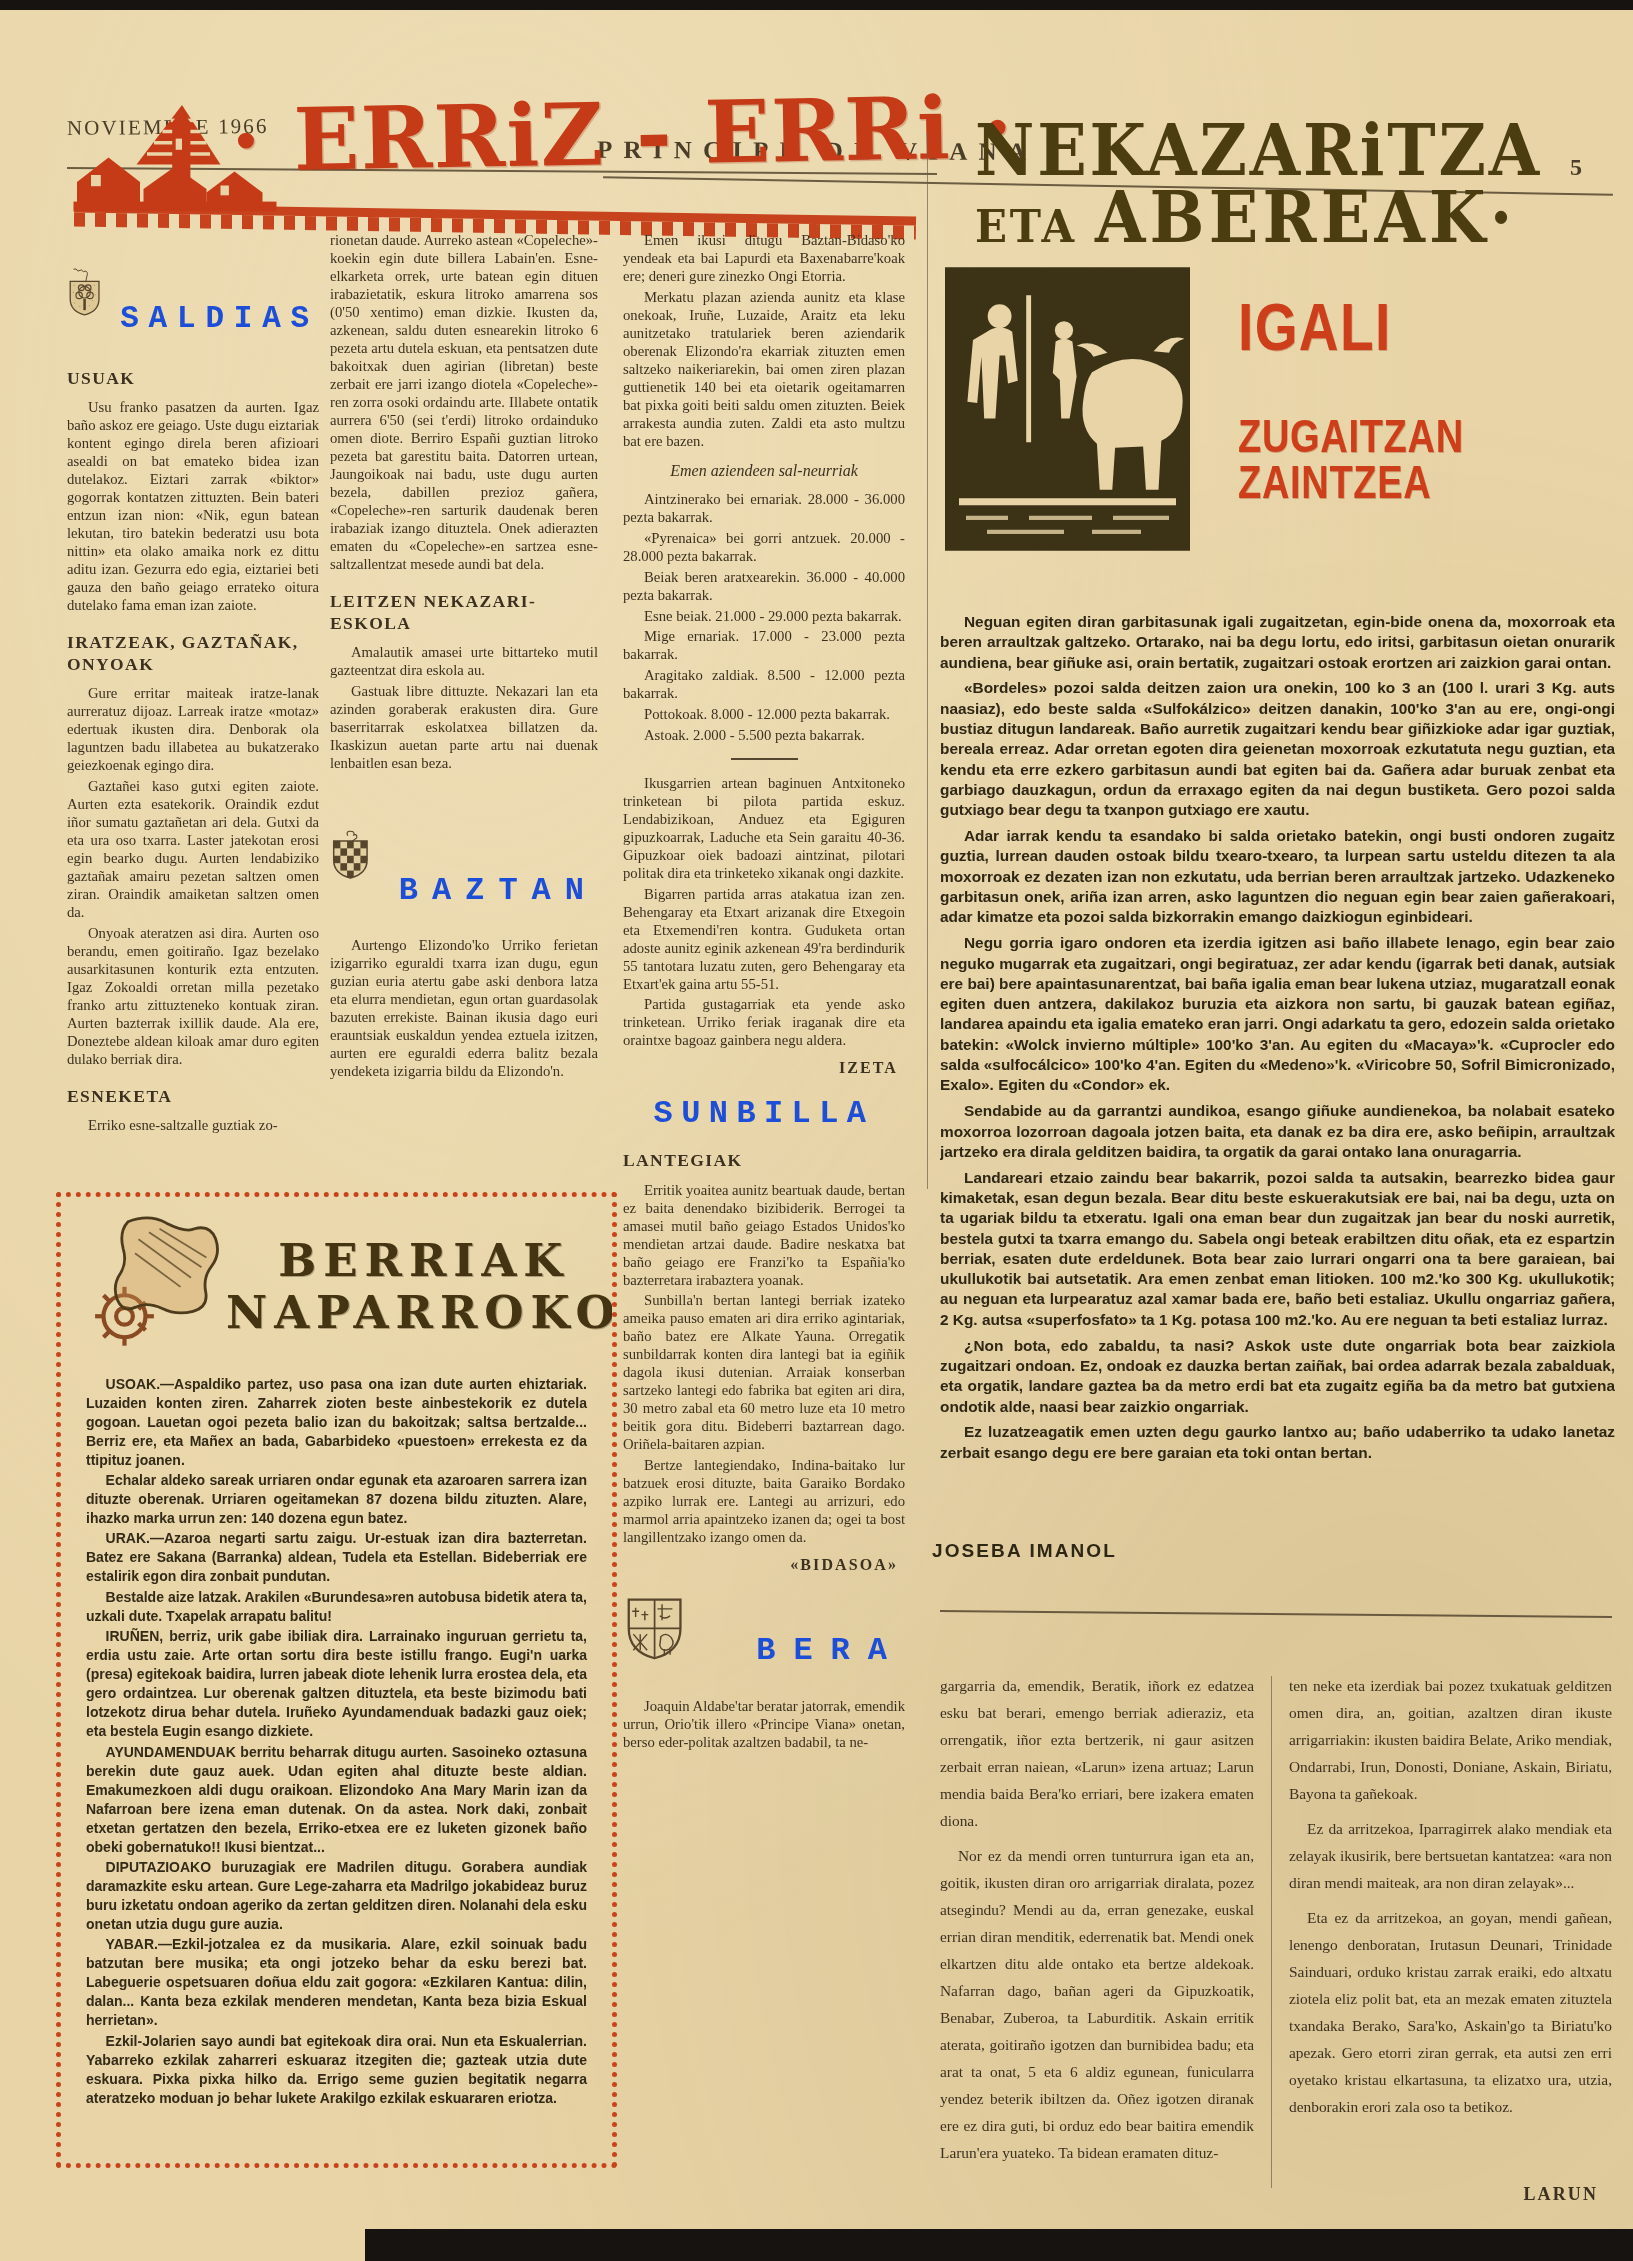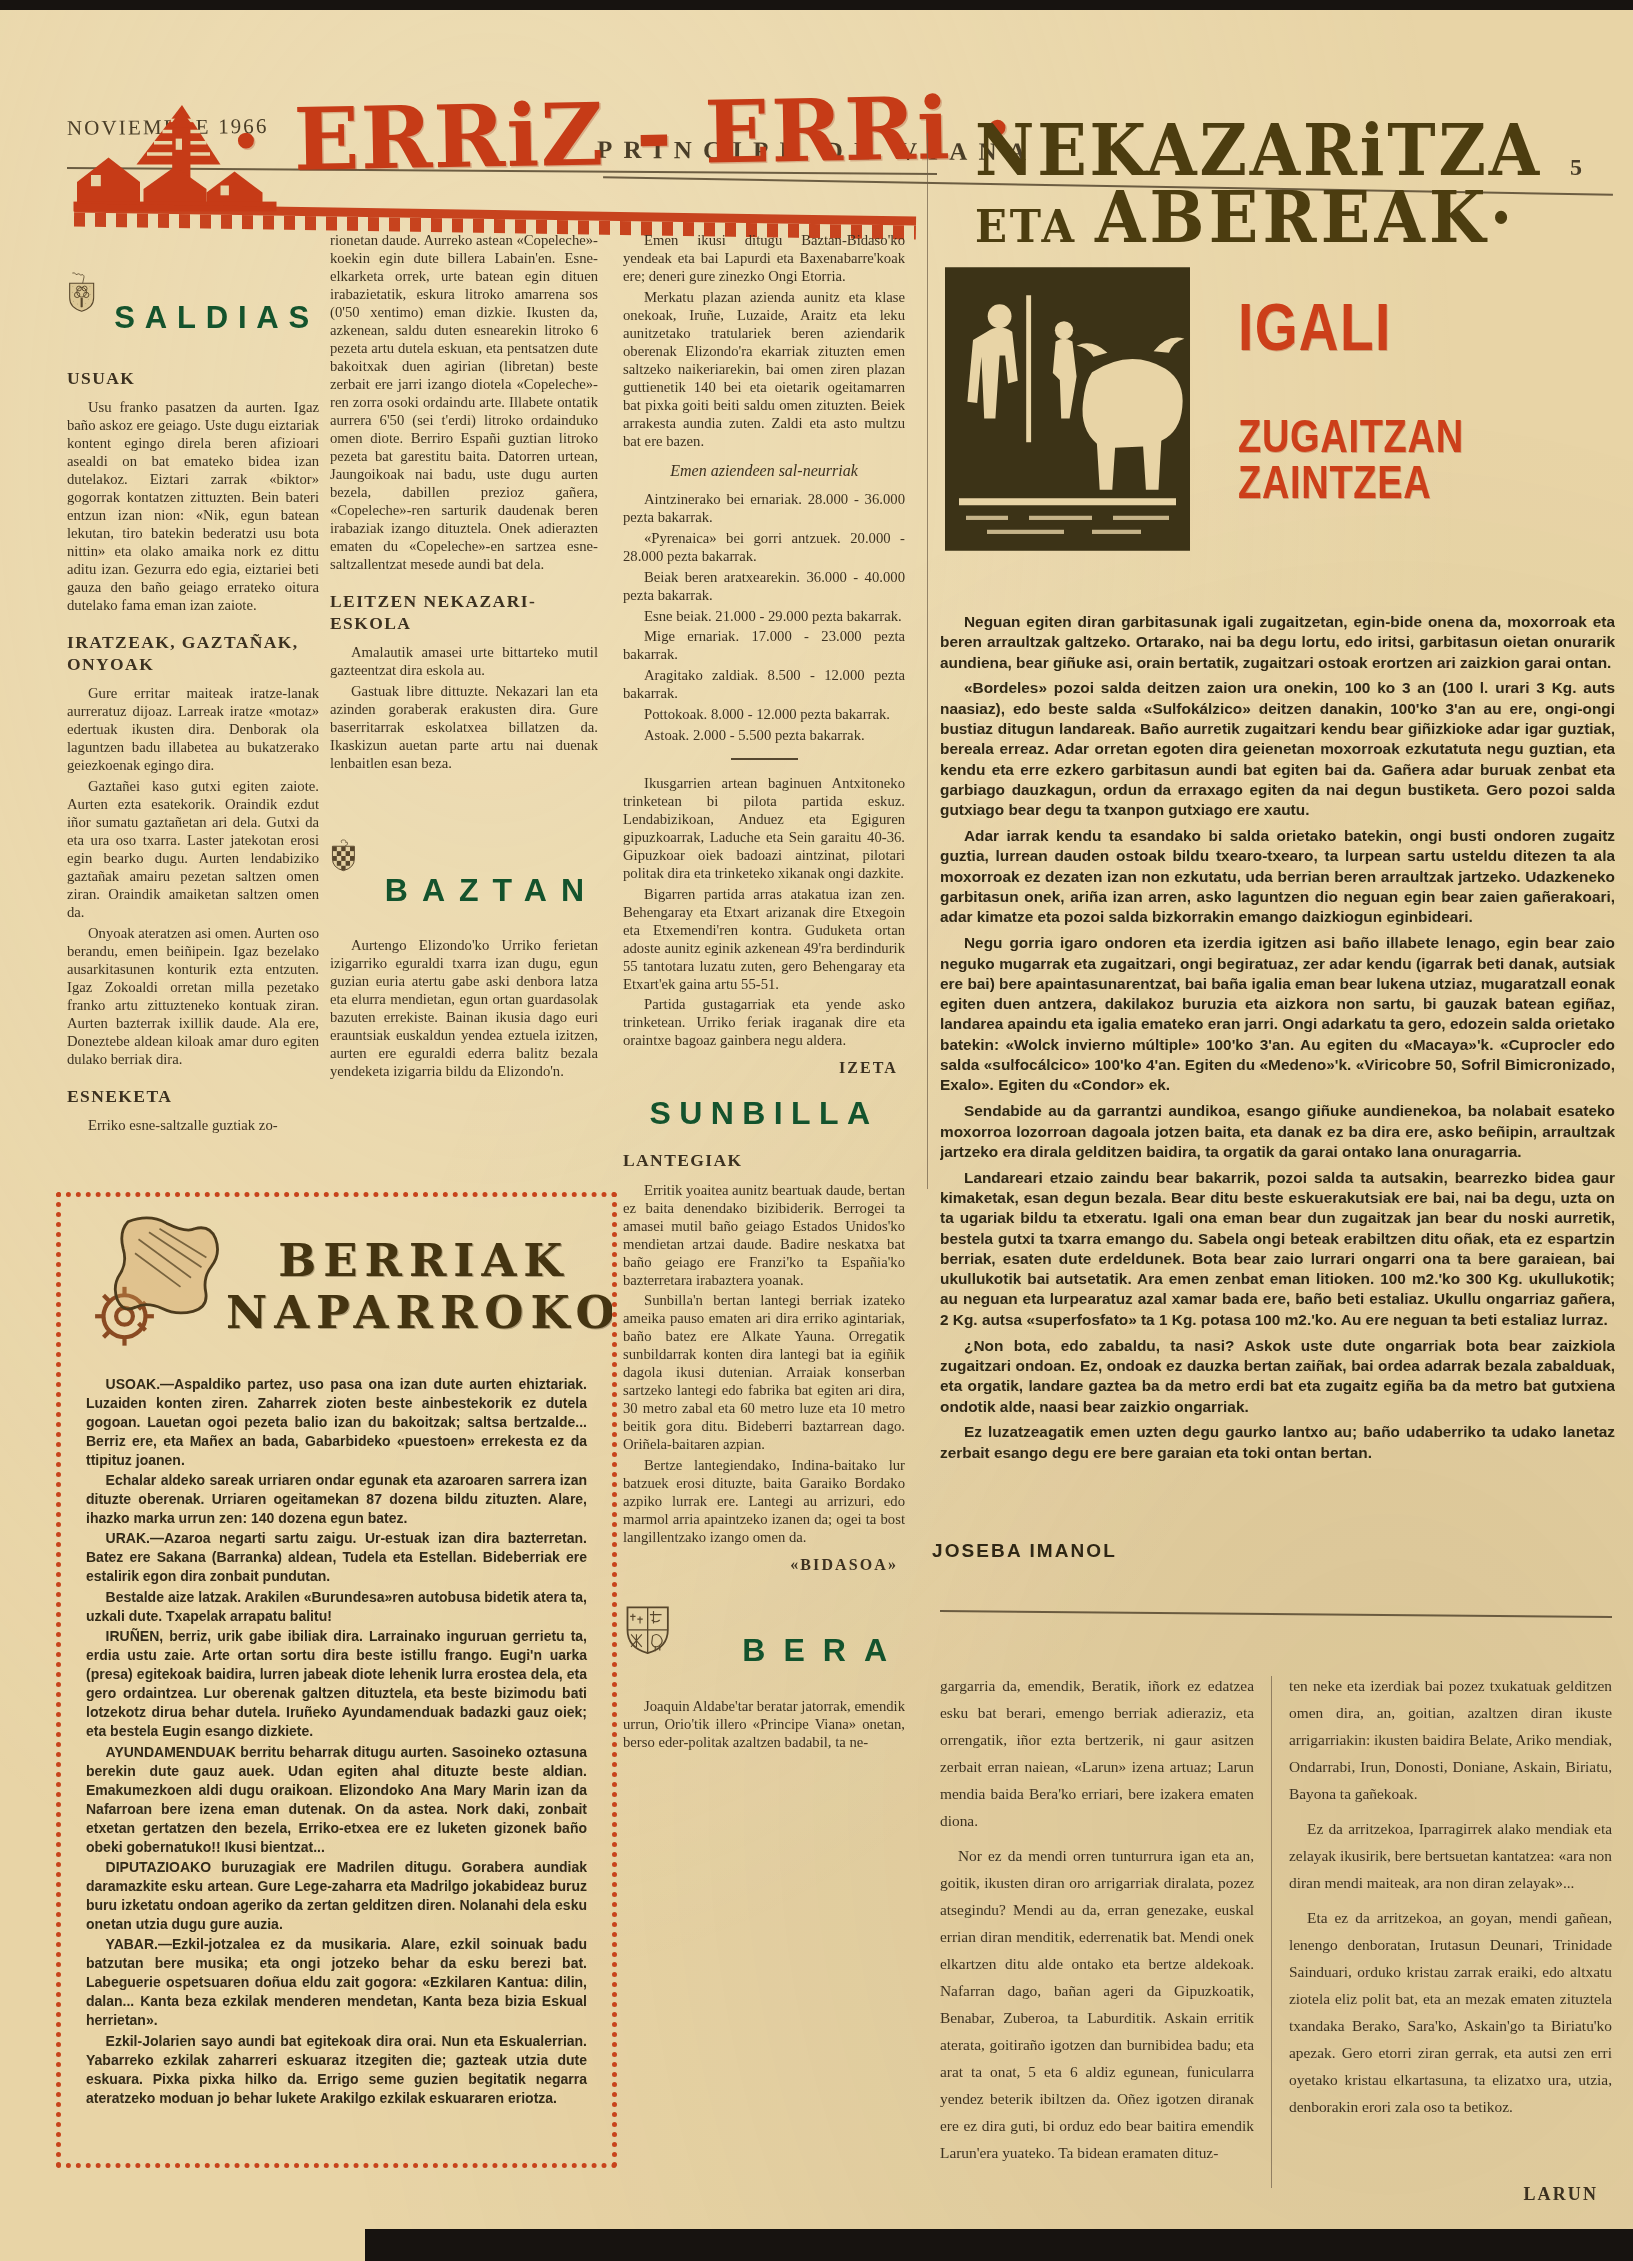--- a/index.html
+++ b/index.html
@@ -34,21 +34,21 @@
     font-family:"DejaVu Serif",serif;font-weight:bold;color:#4c3d10;line-height:.95;
     transform:scaleY(1.08);transform-origin:top left;letter-spacing:2.8px;
   }
   .neka .l1{font-size:65px;}
   .neka .l2a{font-size:42px;margin-right:18px;}
   .neka .l2b{font-size:65px;letter-spacing:4.2px;}
   
   .col p{margin:0 0 2.8px 0;font-size:14.7px;line-height:18px;text-align:justify;text-indent:21px;}
   .col p.cont{text-indent:0;}
   .h-serif{font-weight:bold;font-size:17.5px;letter-spacing:1.4px;margin:18px 0 8.4px 0;white-space:pre-line;line-height:1.25;}
-  .h-red{font-family:Liberation Sans, sans-serif;font-weight:bold;color:#14532d;}
+  .h-red{font-family:Liberation Mono, monospace;font-weight:bold;color:#1d4ed8;}
   .sig{font-weight:bold;font-size:16px;letter-spacing:2.1px;text-align:right;margin:9.8px 7px 7px 0;}
   .shield-row{display:flex;align-items:flex-end;}
   .minirule{width:67px;height:2.1px;background:#55472f;margin:14px auto 14px auto;}
   .italich{font-style:italic;font-size:16px;text-align:center;margin:12.6px 0 9.8px 0;}
   
   .napbox{
     border:5.6px dotted #c8431b;border-radius:2.8px;
     padding:14px 25px 7px 25px;box-sizing:border-box;
   }
   .napbox .ttl{
@@ -146,21 +146,21 @@
       </g>
     </svg>
     <div class="h-red" style="font-size:31px;letter-spacing:9.8px;margin:0 0 18px 18px;">SALDIAS</div>
   </div>
   <div class="h-serif" style="margin-top:14px;">USUAK</div>
   <p>Usu franko pasatzen da aurten. Igaz baño askoz ere geiago. Uste dugu eiztariak kontent egingo direla beren afizioari asealdi on bat emateko bidea izan dutelakoz. Eiztari zarrak «biktor» gogorrak kontatzen zittuzten. Bein bateri entzun izan nion: «Nik, egun batean lekutan, tiro batekin bederatzi usu bota nittin» eta olako amaika nork ez dittu aditu izan. Gezurra edo egia, eiztariei beti gauza den baño geiago errateko oitura dutelako fama eman izan zaiote.</p>
   <div class="h-serif">IRATZEAK, GAZTAÑAK,
 ONYOAK</div>
   <p>Gure erritar maiteak iratze-lanak aurreratuz dijoaz. Larreak iratze «motaz» edertuak ikusten dira. Denborak ola laguntzen badu illabetea au bukatzerako geiezkoenak egingo dira.</p>
   <p>Gaztañei kaso gutxi egiten zaiote. Aurten ezta esatekorik. Oraindik ezdut iñor sumatu gaztañetan ari dela. Gutxi da eta ura oso txarra. Laster jatekotan erosi egin bearko dugu. Aurten lendabiziko gaztañak amairu pezetan saltzen omen ziran. Oraindik amaiketan saltzen omen da.</p>
-  <p>Onyoak ateratzen asi omen. Aurten oso berandu, emen beiñipein. Igaz bezelako ausarkitasunen konturik ezta entzuten. Igaz Zokoaldi orretan milla pezetako franko artu zittuzteneko kontuak ziran. Aurten bazterrak ixillik daude. Ala ere, Doneztebe aldean kiloak amar duro egiten dulako berriak dira.</p>
+  <p>Onyoak ateratzen asi dira. Aurten oso berandu, emen goitiraño. Igaz bezelako ausarkitasunen konturik ezta entzuten. Igaz Zokoaldi orretan milla pezetako franko artu zittuzteneko kontuak ziran. Aurten bazterrak ixillik daude. Ala ere, Doneztebe aldean kiloak amar duro egiten dulako berriak dira.</p>
   <div class="h-serif">ESNEKETA</div>
   <p>Erriko esne-saltzalle guztiak zo-</p>
 </div>
 
 <div class="abs col" style="left:330px;top:231px;width:268px;height:962px;overflow:hidden;">
   <p class="cont">rionetan daude. Aurreko astean «Copeleche»-koekin egin dute billera Labain'en. Esne-elkarketa orrek, urte batean egin dituen irabazietatik, eskura litroko amarrena sos (0'50 xentimo) eman dizkie. Ikusten da, azkenean, saldu duten esnearekin litroko 6 pezeta artu dutela eskuan, eta pentsatzen dute bakoitxak duen agirian (libretan) beste zerbait ere jarri izango diotela «Copeleche»-ren zorra osoki ordaindu arte. Illabete ontatik aurrera 6'50 (sei t'erdi) litroko ordainduko omen diote. Berriro Españi guztian litroko pezeta bat garestitu baita. Datorren urtean, Jaungoikoak nai badu, uste dugu aurten bezela, dabillen prezioz gañera, «Copeleche»-ren sarturik daudenak beren irabaziak izango dituztela. Onek adierazten ematen du «Copeleche»-en sartzea esne-saltzallentzat mesede aundi bat dela.</p>
   <div class="h-serif">LEITZEN NEKAZARI-ESKOLA</div>
   <p>Amalautik amasei urte bittarteko mutil gazteentzat dira eskola au.</p>
   <p>Gastuak libre dittuzte. Nekazari lan eta azinden goraberak erakusten dira. Gure baserritarrak eskolatxea billatzen da. Ikaskizun auetan parte artu nai duenak lenbaitlen esan beza.</p>
   <div class="shield-row" style="margin-top:18px;">

